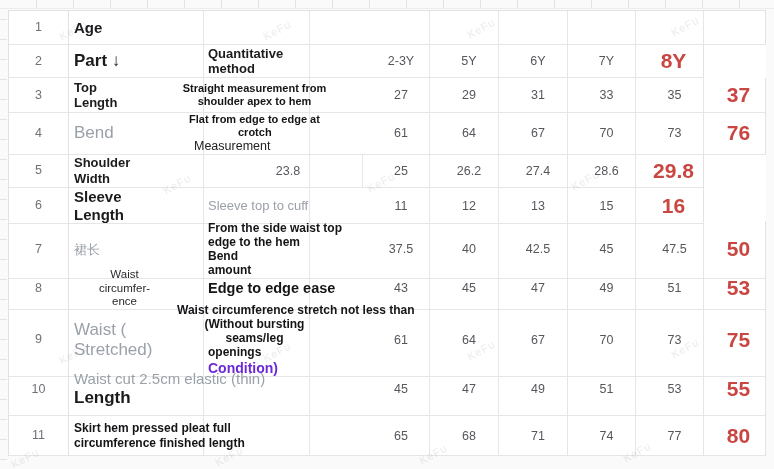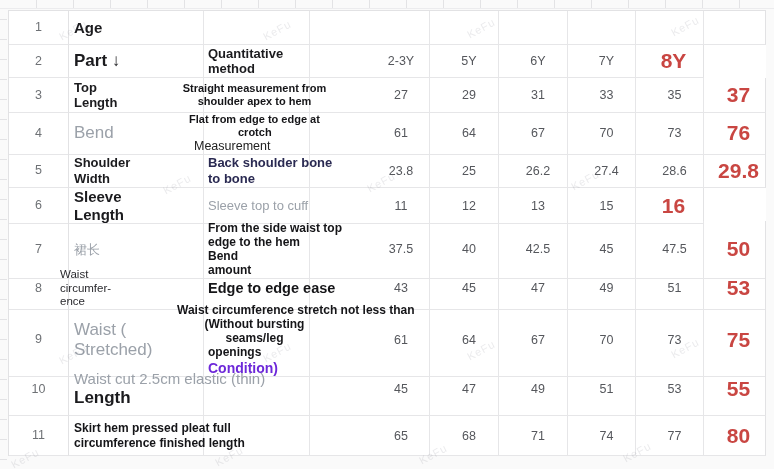--- a/index.html
+++ b/index.html
@@ -44,21 +44,21 @@
   
   .b17{font-weight:700;font-size:17px;color:#1b1b1e;}
   .b15{font-weight:700;font-size:15px;color:#1b1b1e;}
   .b14{font-weight:700;font-size:14.5px;color:#151518;}
   .b13{font-weight:700;font-size:13px;color:#1b1b1e;}
   .b12{font-weight:700;font-size:12px;color:#151518;}
   .b11{font-weight:700;font-size:11px;color:#151518;}
   .b10{font-weight:700;font-size:12px;color:#151518;}
   .c17{font-weight:700;font-size:14px;color:#6d28d9;}
   .r12{font-weight:400;font-size:12.5px;color:#222;}
-  .r11{font-weight:400;font-size:11.5px;color:#2a2a2e;}
+  .r11{font-weight:400;font-size:11.5px;color:#2a2a2e;text-align:center;}
   .g17{font-weight:500;font-size:17px;color:#9ba1a9;}
   .g15{font-weight:500;font-size:15px;color:#9ba1a9;}
   .g13{font-weight:400;font-size:13px;color:#9ba1a9;}
   .navy{font-weight:700;font-size:13px;color:#2a2a52;}
   
   .ctr{text-align:center;}
   .shl{position:relative;left:-31px;}
   .pl30{text-align:left;padding-left:30px;}
   .ml14{position:relative;left:-14px;}
   .w100{width:100px;}
@@ -193,24 +193,20 @@
           <span>76</span>
         </div>
       </div>
       <div class="row" style="height: 34px;">
         <div class="cell c-num">
           <span class="ln">5</span>
         </div>
         <div class="cell c-part">
           <span class="ln b13">Shoulder</span>
           <span class="ln b13">Width</span>
-        </div>
-        <div class="cell c-method">
-          <span class="ln navy">Back shoulder bone</span>
-          <span class="ln navy">to bone</span>
         </div>
         <div class="cell c-val">
           <span>23.8</span>
         </div>
         <div class="cell c-val">
           <span>25</span>
         </div>
         <div class="cell c-val">
           <span>26.2</span>
         </div>

